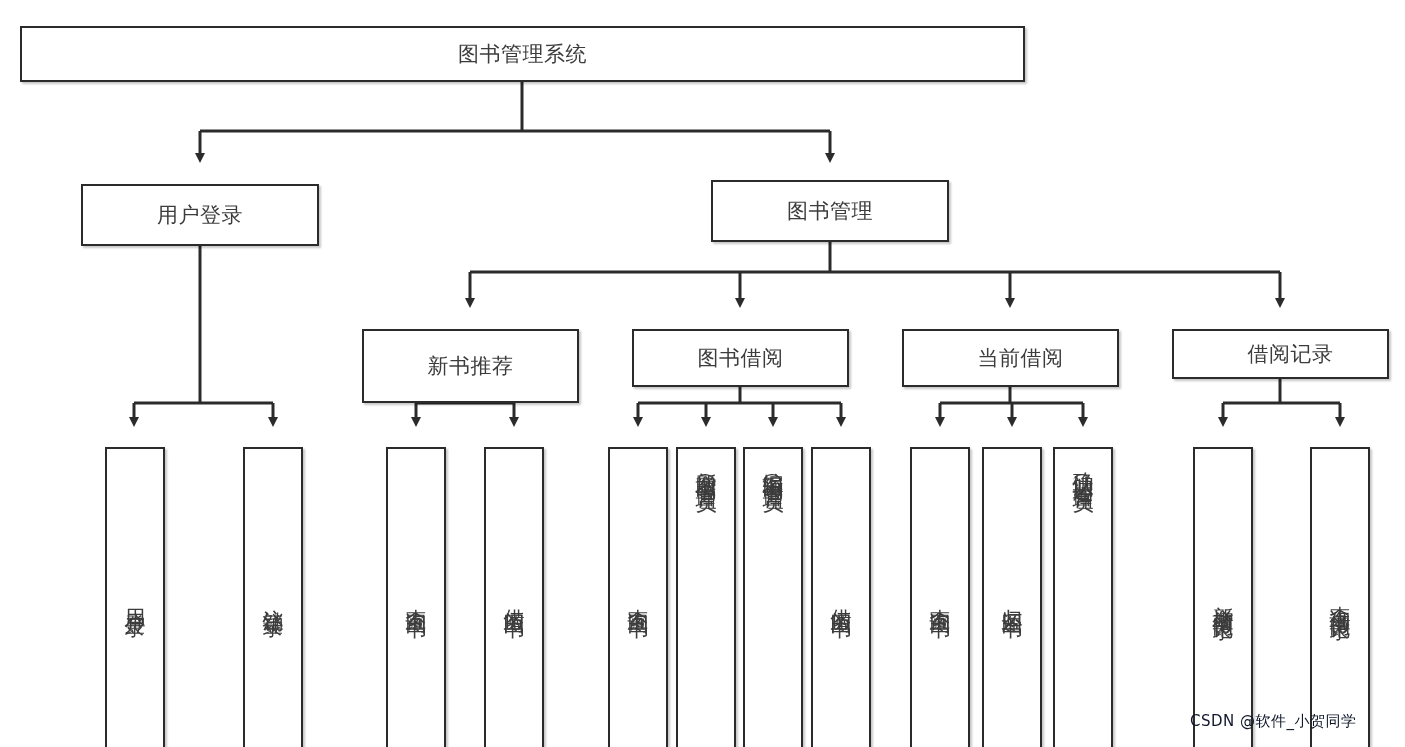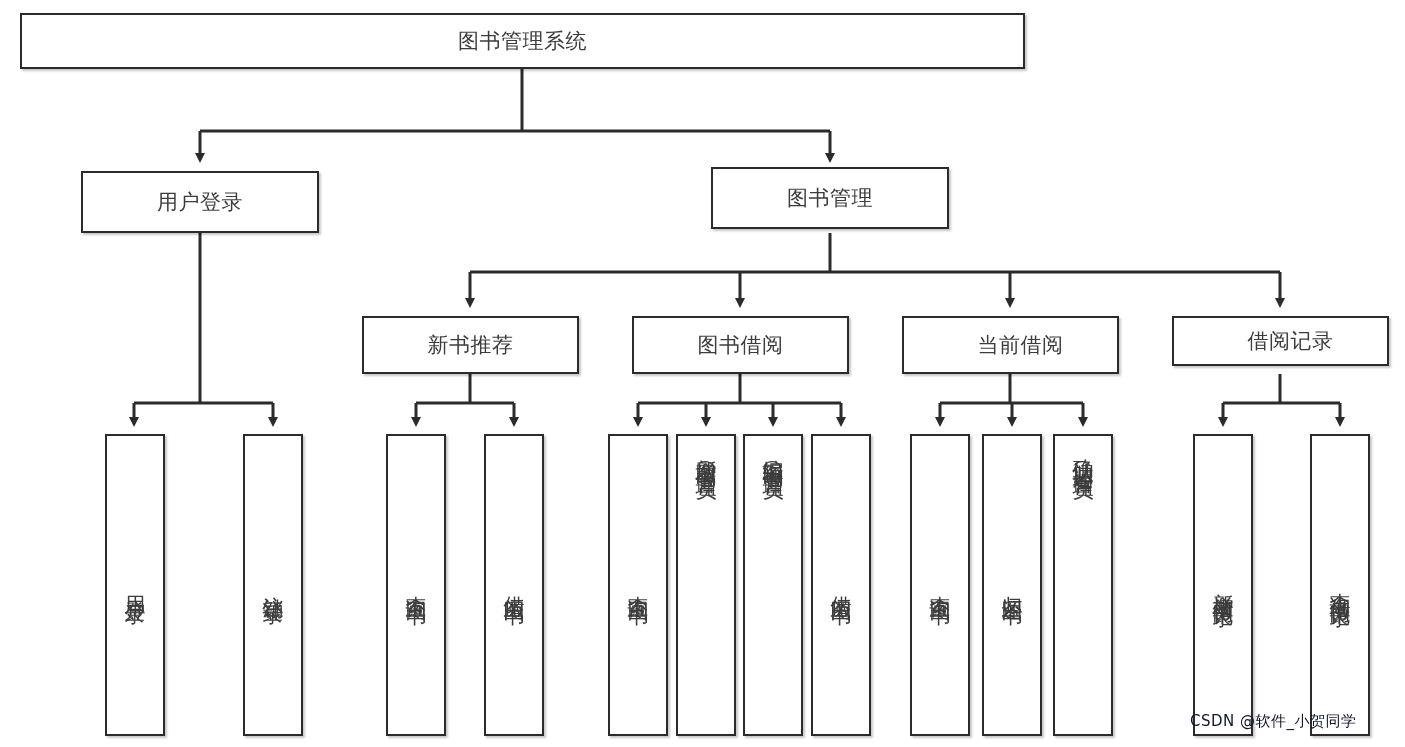--- a/index.html
+++ b/index.html
@@ -25,20 +25,21 @@
   }
   .node {
     position: absolute;
     box-sizing: border-box;
     background: #ffffff;
     border: 2px solid #2b2b2b;
     box-shadow: 2px 2px 2px rgba(0,0,0,0.22);
     display: flex;
     align-items: center;
     justify-content: center;
+    margin-top: 13px;
   }
   .node .label {
     color: #3c3c3c;
     font-size: 21px;
     line-height: 1.15;
     white-space: nowrap;
     letter-spacing: 0.5px;
   }
   .node.vertical .label {
     writing-mode: vertical-rl;
@@ -122,21 +123,21 @@
   <div id="nodes-layer">
       <div class="node" style="left: 20px; top: 13px; width: 1005px; height: 56px;">
         <span class="label">图书管理系统</span>
       </div>
       <div class="node" style="left: 81px; top: 171px; width: 238px; height: 62px;">
         <span class="label">用户登录</span>
       </div>
       <div class="node" style="left: 711px; top: 167px; width: 238px; height: 62px;">
         <span class="label">图书管理</span>
       </div>
-      <div class="node" style="left: 362px; top: 316px; width: 217px; height: 58px;">
+      <div class="node" style="left: 362px; top: 316px; width: 217px; height: 74px;">
         <span class="label">新书推荐</span>
       </div>
       <div class="node" style="left: 632px; top: 316px; width: 217px; height: 58px;">
         <span class="label">图书借阅</span>
       </div>
       <div class="node" style="left: 902px; top: 316px; width: 217px; height: 58px; padding-left: 20px;">
         <span class="label">当前借阅</span>
       </div>
       <div class="node" style="left: 1172px; top: 316px; width: 217px; height: 50px; padding-left: 20px;">
         <span class="label">借阅记录</span>

